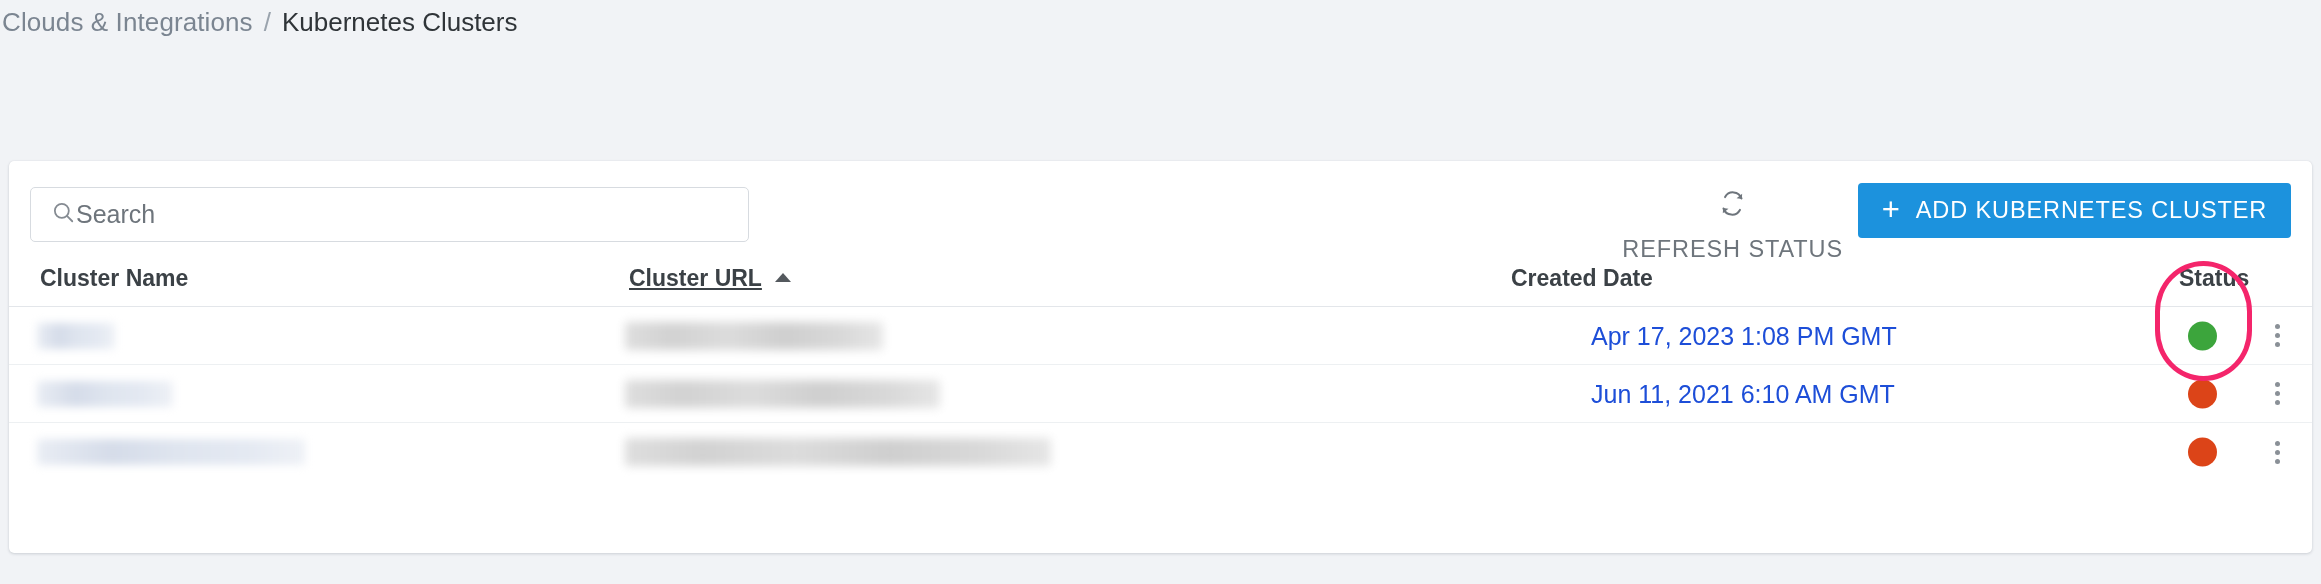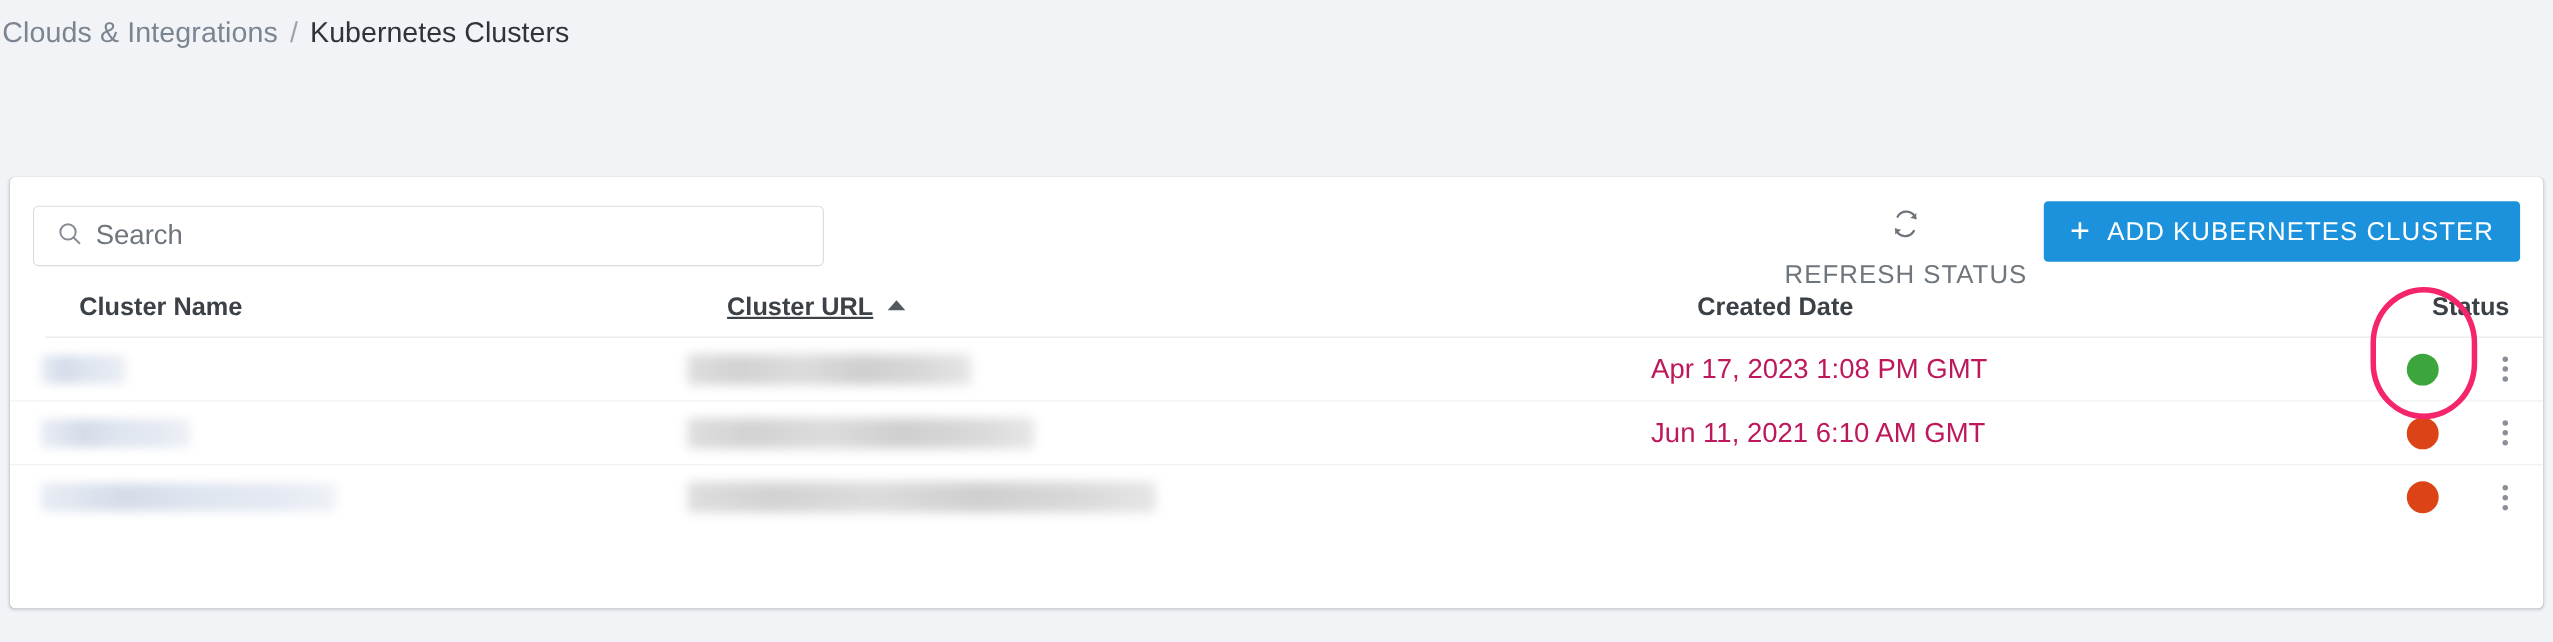--- a/index.html
+++ b/index.html
@@ -18,21 +18,21 @@
     height: 584px;
     background: #f1f3f6;
   }
 
   
   .breadcrumb {
     position: absolute;
     left: 0; top: 0;
     width: 2321px; height: 45px;
     display: flex;
-    align-items: flex-end;
+    align-items: center;
     padding-left: 2px;
     font-size: 26px;
     background: #f1f3f6;
   }
   .crumb-parent { color: #7b8591; letter-spacing: .1px; }
   .crumb-sep { color: #9aa3ad; margin: 0 11px; }
   .crumb-current { color: #2f3438; }
 
   
   .banner {
@@ -84,21 +84,20 @@
   .search-box {
     position: absolute;
     left: 21px; top: 26px;
     width: 719px; height: 55px;
     border: 1px solid #d7dbe0;
     border-radius: 5px;
     background: #fff;
     display: flex;
     align-items: center;
     padding-left: 20px;
-    gap: 11px;
   }
   .search-placeholder {
     font-size: 25px;
     color: #6e757c;
   }
   .refresh-btn {
     position: absolute;
     right: 469px; top: 29px;
     height: 48px;
     display: flex;
@@ -136,21 +135,20 @@
     font-weight: 500;
     margin-top: -2px;
   }
 
   
   .tbl { position: absolute; left: 0; top: 94px; width: 100%; }
   .tbl-head {
     position: relative;
     height: 52px;
     border-bottom: 1px solid #e3e6ea;
-    margin-left: 32px;
   }
   .th {
     position: absolute;
     top: 10px;
     font-size: 23px;
     font-weight: bold;
     color: #3b4146;
     display: flex;
     align-items: center;
     gap: 13px;
@@ -188,24 +186,24 @@
     position: absolute;
     left: 616px; top: 50%;
     transform: translateY(-50%);
     height: 28px;
     background: linear-gradient(90deg,#dedede 0%,#d2d2d2 18%,#dcdcdc 40%,#cfcfcf 62%,#d9d9d9 84%,#e6e6e6 100%);
     filter: blur(5px);
     border-radius: 2px;
   }
   .cell-date {
     position: absolute;
-    left: 1492px; top: 50%;
+    left: 1582px; top: 50%;
     transform: translateY(-50%);
     font-size: 25px;
-    color: #be185d;
+    color: #1d4ed8;
   }
   .status-dot {
     position: absolute;
     left: 2179px; top: 50%;
     transform: translateY(-50%);
     width: 29px; height: 29px;
     border-radius: 50%;
   }
   .kebab {
     position: absolute;

